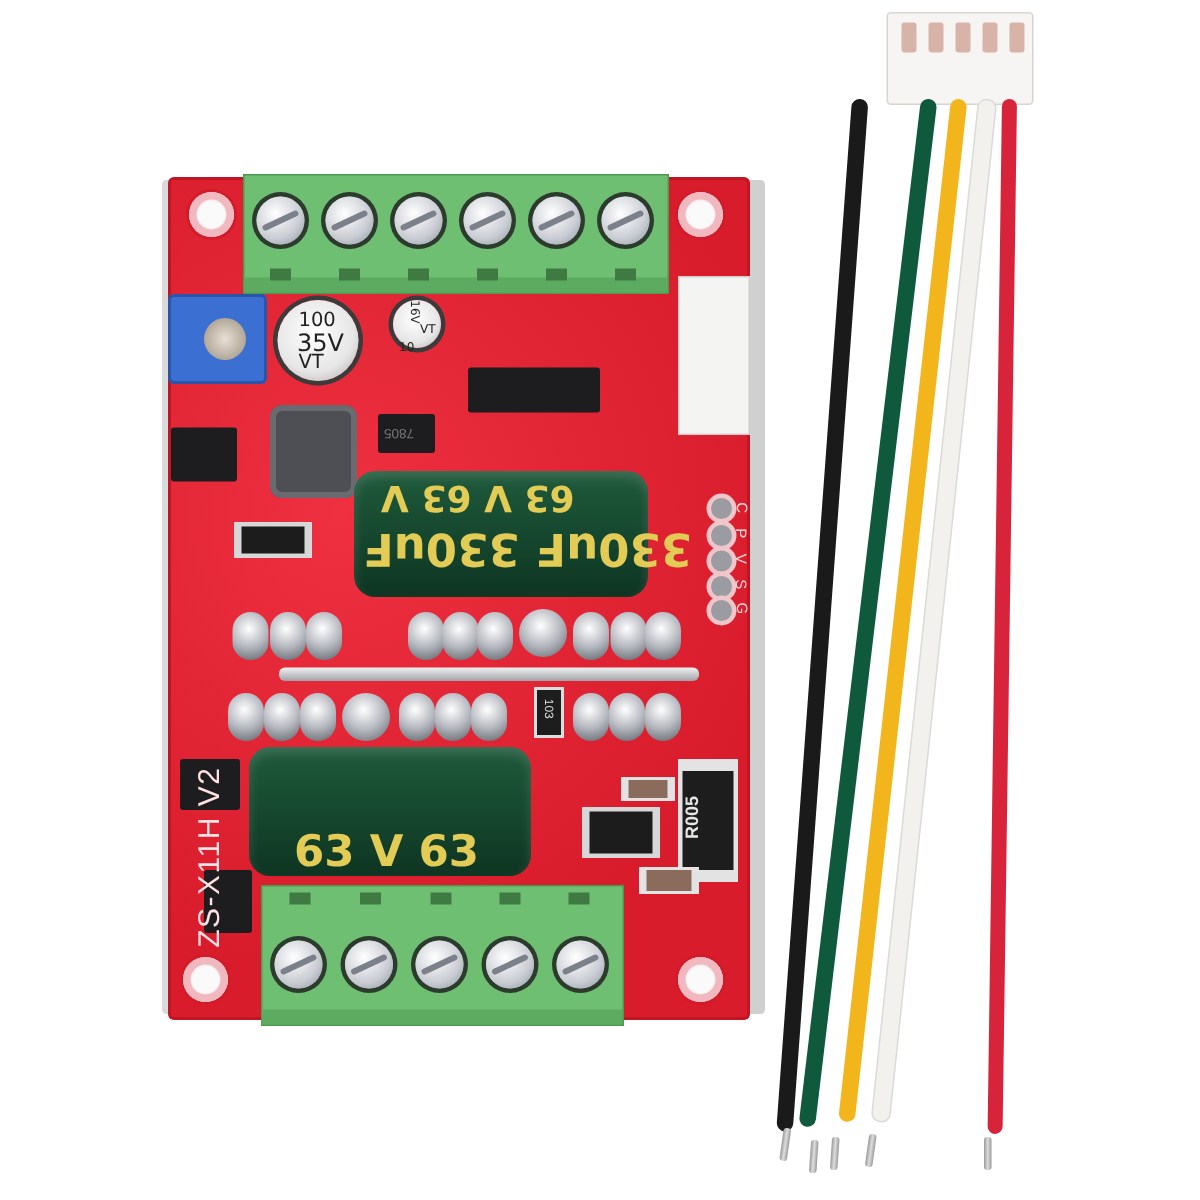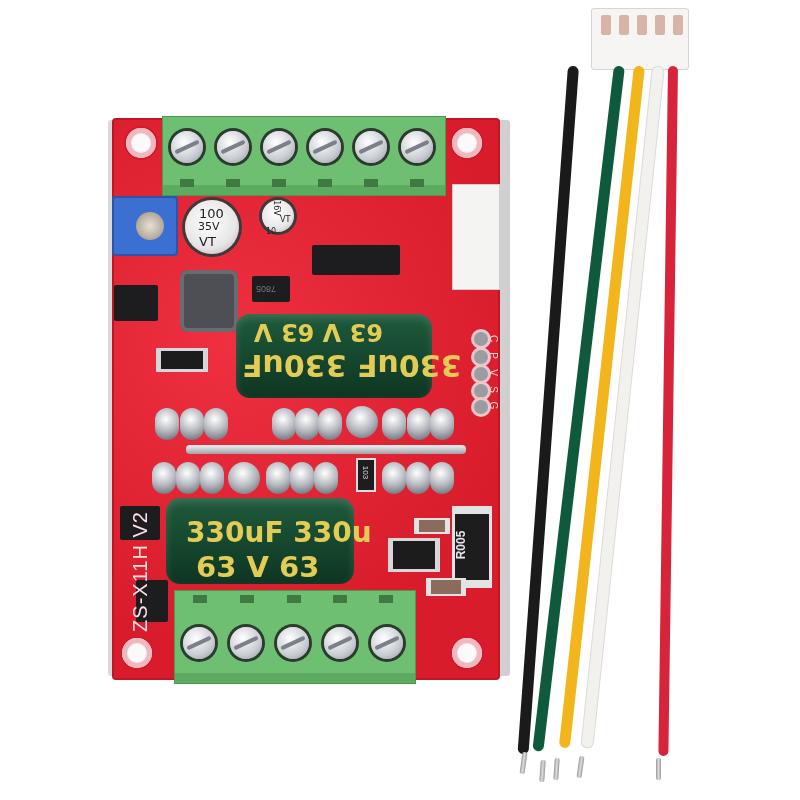--- a/index.html
+++ b/index.html
@@ -73,21 +73,21 @@
   <div class="slot" style="left:201px;top:62px"></div>
     <div class="slot" style="left:247px;top:62px"></div>
 </div>
 
 <div id="pot" class="abs">
   <div id="pot-knob" class="abs"></div>
 </div>
 
 <div class="abs cap-al" style="left:185px;top:200px;width:54px;height:54px">
   <span class="cap-al-text" style="left:14px;top:7px;font-size:13px">100</span>
-  <span class="cap-al-text" style="left:13px;top:21px;font-size:11px">35V</span>
+  <span class="cap-al-text" style="left:13px;top:21px;font-size:16px">35V</span>
   <span class="cap-al-text" style="left:14px;top:35px;font-size:13px">VT</span>
 </div>
 <div class="abs cap-al" style="left:262px;top:200px;width:32px;height:32px">
   <span class="cap-al-text" style="left:6px;top:4px;font-size:8px;transform:rotate(90deg)">16V</span>
   <span class="cap-al-text" style="left:4px;top:28px;font-size:8px">10</span>
   <span class="cap-al-text" style="left:18px;top:16px;font-size:8px">VT</span>
 </div>
 
 <div class="abs ic" style="left:252px;top:276px;width:38px;height:26px">
   <span class="abs" style="left:4px;top:8px;color:#777;font-size:9px;transform:rotate(180deg)">7805</span>
@@ -141,21 +141,20 @@
 <div class="solder" style="left:314px;top:462px"></div>
 <div class="solder" style="left:382px;top:462px"></div>
 <div class="solder" style="left:406px;top:462px"></div>
 <div class="solder" style="left:430px;top:462px"></div>
 
 <div class="abs" style="left:356px;top:458px;width:16px;height:30px;background:#1d1d1d;border:2px solid #ddd;">
   <span class="abs" style="left:1px;top:8px;color:#ddd;font-size:8px;transform:rotate(90deg)">103</span>
 </div>
 
 <div class="abs cap-big" style="left:166px;top:498px;width:188px;height:86px">
-  <span class="cap-text" style="left:20px;top:18px;font-size:28px">330uF 330u</span>
   <span class="cap-text" style="left:30px;top:52px;font-size:29px">63  V   63</span>
 </div>
 
 <div class="abs ic" style="left:120px;top:506px;width:40px;height:34px"></div>
 <div class="abs ic" style="left:136px;top:580px;width:32px;height:42px"></div>
 
 <span id="silk-model" class="abs">ZS-X11H V2</span>
 
 <div class="abs resistor-chip" style="left:414px;top:518px;width:26px;height:12px"></div>
 <div class="abs smd" style="left:388px;top:538px;width:42px;height:28px"></div>

